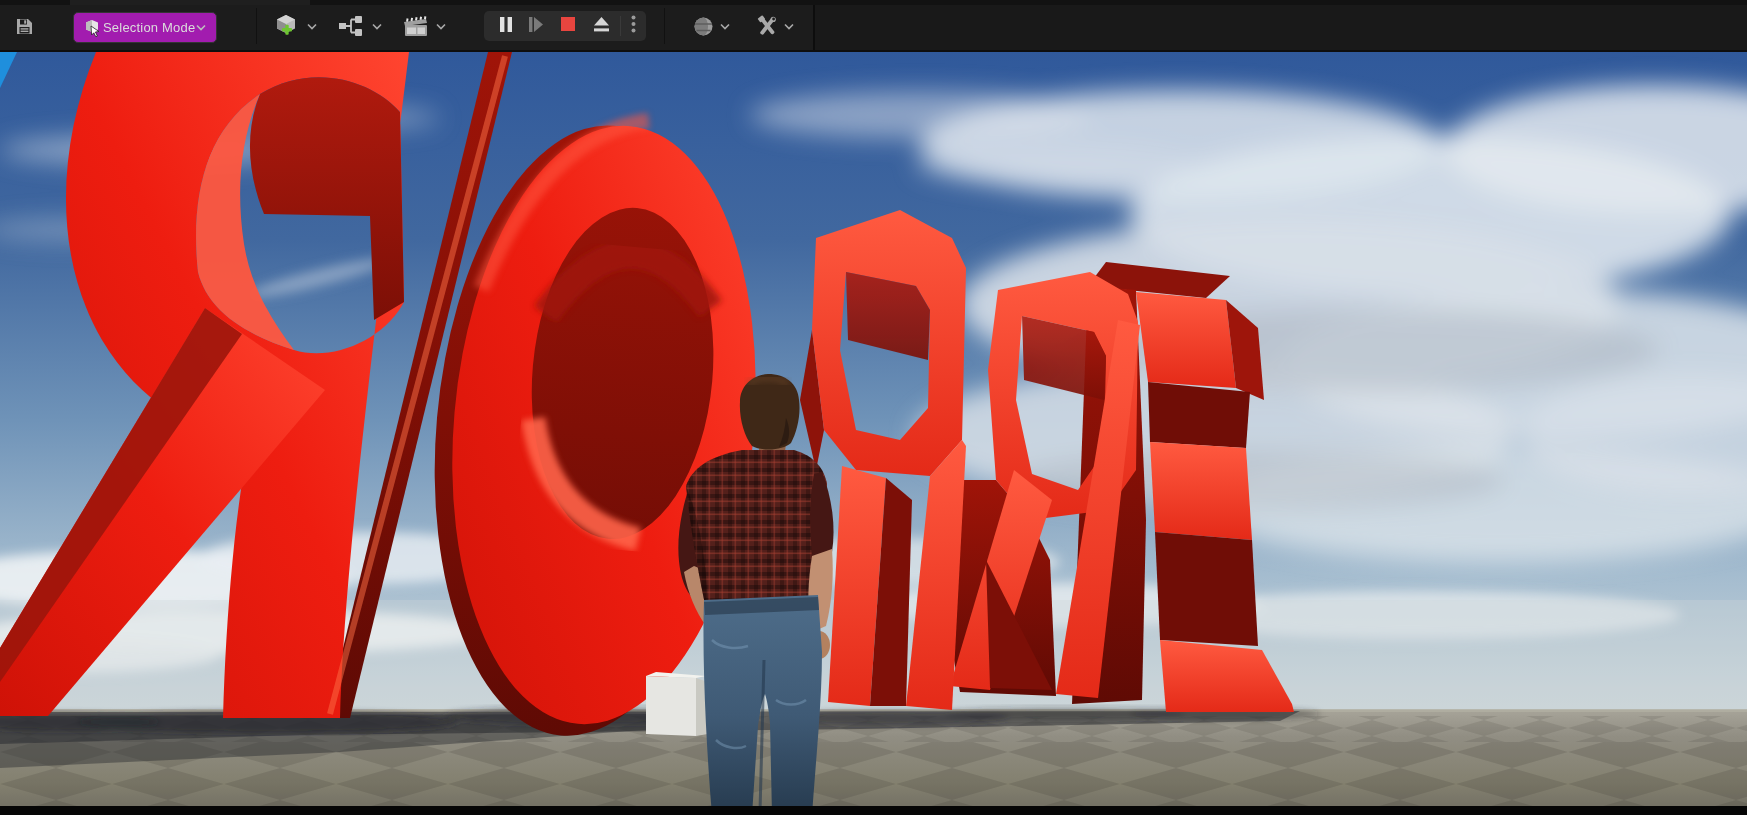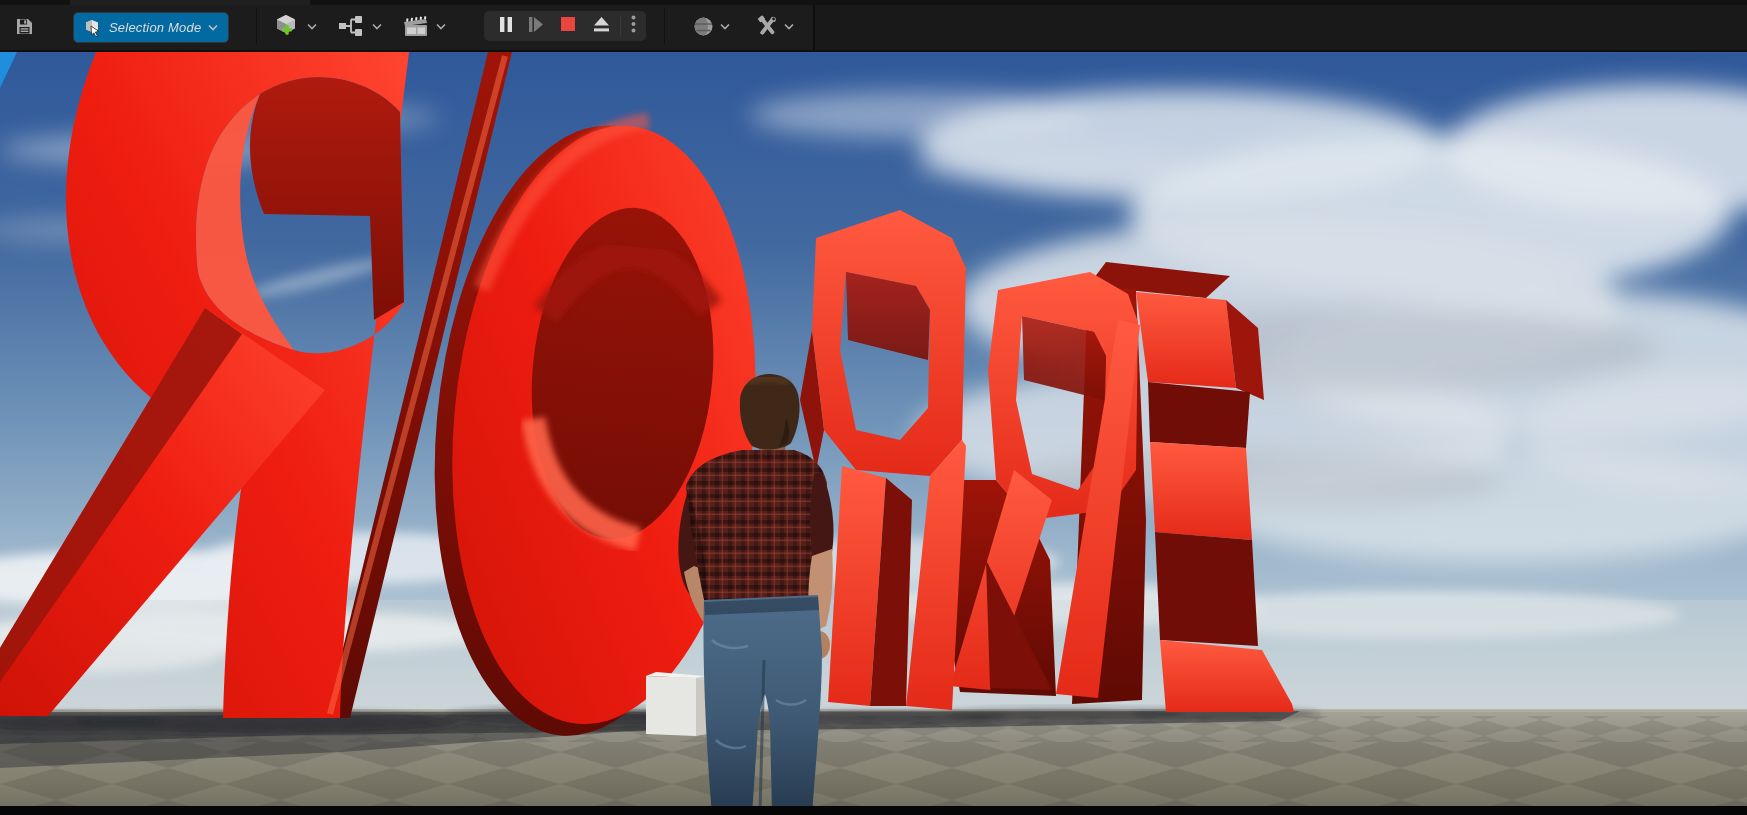--- a/index.html
+++ b/index.html
@@ -9,22 +9,22 @@
   
   .toolbar{position:absolute;left:0;top:0;width:1747px;height:52px;background:#1c1c1c;z-index:10;}
   .toolbar .topstrip{position:absolute;left:0;top:0;width:100%;height:5px;background:#121212;}
   .toolbar .topstrip-seg{position:absolute;left:70px;top:0;width:240px;height:5px;background:#1f1f1f;}
   .toolbar .bottomline{position:absolute;left:0;bottom:0;width:100%;height:2px;background:#0e0e0e;}
   .tb{position:absolute;display:flex;align-items:center;justify-content:center;color:#c7c7c7;}
   .tb svg{display:block;}
   .iconbtn{top:0;height:52px;cursor:pointer;}
   .chev{top:0;height:52px;color:#a9a9a9;}
   .vsep{position:absolute;top:8px;width:1px;height:36px;background:#111;}
-  .mode-btn{left:73px;top:12px;height:29px;padding:0 10px;background:#0369a1;border:1px solid #343434;
-            border-radius:5px;display:flex;align-items:center;gap:7px;color:#dcdcdc;font-size:13px;cursor:pointer;font-style:italic;}
+  .mode-btn{left:73px;top:12px;height:29px;padding:0 10px;background:#a21caf;border:1px solid #343434;
+            border-radius:5px;display:flex;align-items:center;gap:1px;color:#dcdcdc;font-size:13px;cursor:pointer;}
   .mode-btn .lbl{white-space:nowrap;letter-spacing:.2px;}
   .pill{position:absolute;left:484px;top:11px;width:162px;height:30px;background:#2c2c2c;border-radius:5px;}
   .pill .pbtn{position:absolute;top:0;height:30px;display:flex;align-items:center;justify-content:center;cursor:pointer;}
   .pill .psep{position:absolute;top:5px;width:1px;height:20px;background:#3a3a3a;}
   .right-panel{position:absolute;left:815px;top:5px;width:932px;height:47px;background:#191919;}
   .tbsep-main{position:absolute;left:813px;top:5px;width:2px;height:47px;background:#0d0d0d;}
 
   
   .viewport{position:absolute;left:0;top:52px;width:1747px;height:763px;}
   .letterbox{position:absolute;left:0;top:806px;width:1747px;height:9px;background:#060606;z-index:5;}

